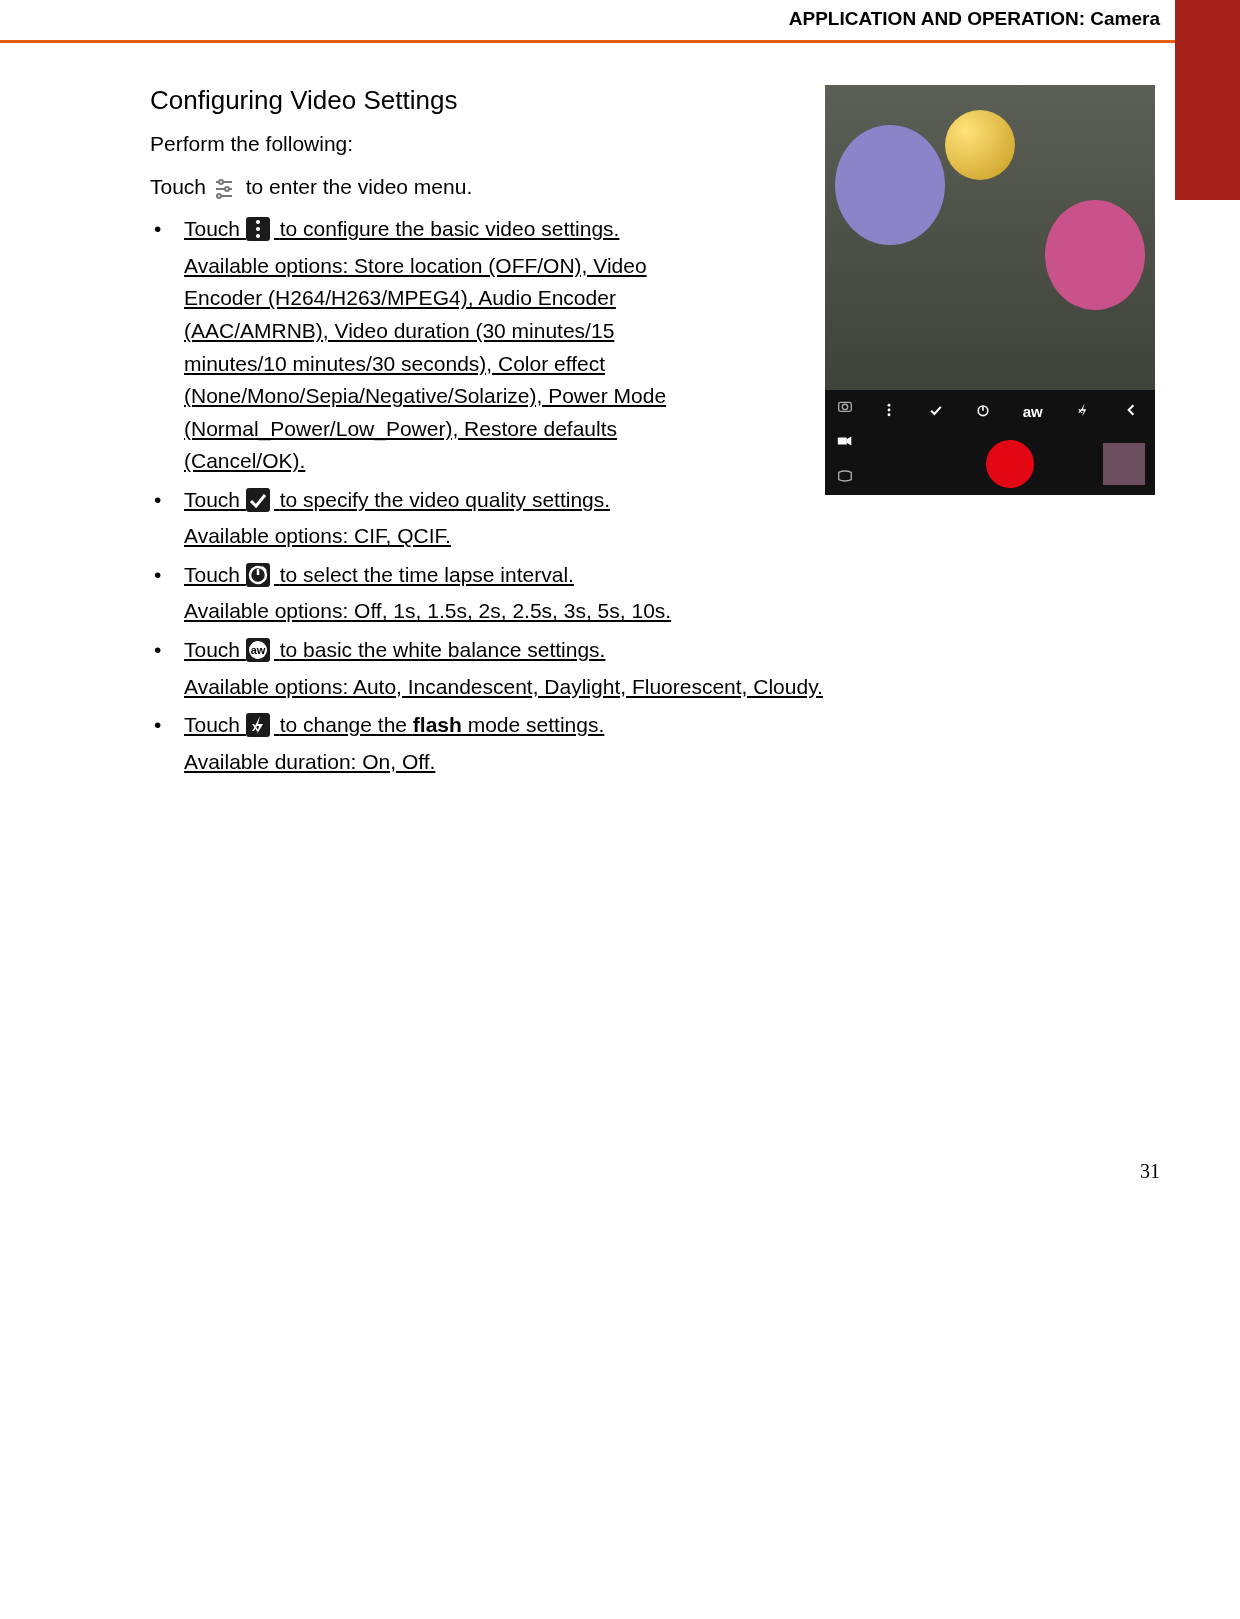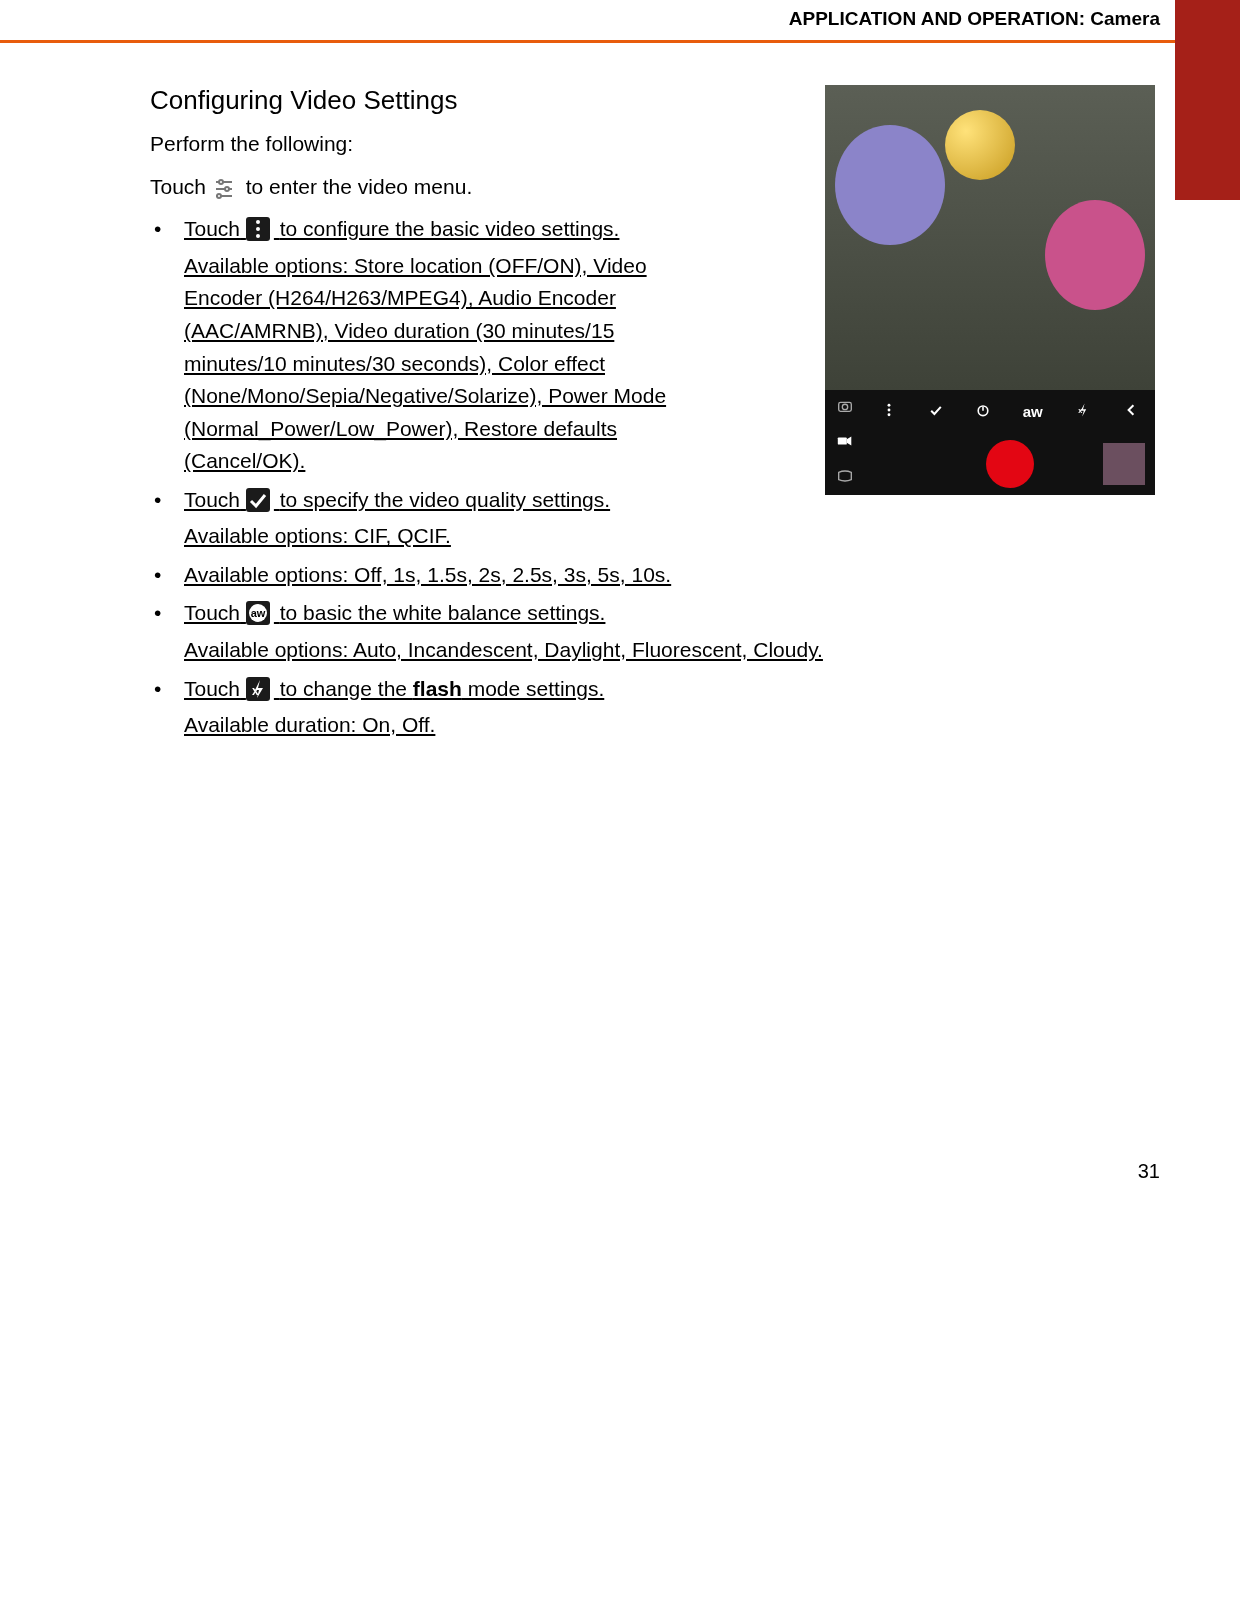--- a/index.html
+++ b/index.html
@@ -175,20 +175,21 @@
     right: 10px; bottom: 10px;
     width: 42px; height: 42px;
     background: #6b4f5f;
   }
   .page-num {
     position: absolute;
     bottom: 25px;
     width: 1160px;
     text-align: right;
     font-size: 20px;
+    font-family: Liberation Serif, serif;
   }
 </style>
 </head>
 <body>
 
 <div class="page">
   <div class="header-text">APPLICATION AND OPERATION: Camera</div>
   <div class="top-rule"></div>
 
   <div class="red-block">
@@ -243,20 +244,31 @@
             <svg viewBox="0 0 24 24" width="24" height="24">
                 <path d="M5 13 L10 18 L19 7" stroke="#fff" stroke-width="3" fill="none"></path>
               </svg>
           </span>
           <span>to specify the video quality settings.</span>
         </div>
         <div class="opts">Available options: CIF, QCIF.</div>
       </li>
 
       <li>
+        <div class="lead">
+          <span>Touch</span>
+          <span class="icon dark">
+            <svg viewBox="0 0 24 24" width="24" height="24">
+              <circle cx="12" cy="12" r="8" stroke="#fff" stroke-width="2.5" fill="none"></circle>
+              <path d="M12 12 L12 6" stroke="#fff" stroke-width="2.5"></path>
+              <path d="M16 4 A10 10 0 0 1 20 8" stroke="#fff" stroke-width="2" fill="none"></path>
+            </svg>
+          </span>
+          <span>to select the time lapse interval.</span>
+        </div>
         <div class="opts">Available options: Off, 1s, 1.5s, 2s, 2.5s, 3s, 5s, 10s.</div>
       </li>
 
       <li>
         <div class="lead">
           <span>Touch</span>
           <span class="icon dark">
             <svg viewBox="0 0 24 24" width="24" height="24">
               <circle cx="12" cy="12" r="9" fill="#fff"></circle>
               <text x="12" y="16" font-size="11" font-weight="bold" text-anchor="middle" fill="#000">aw</text>

